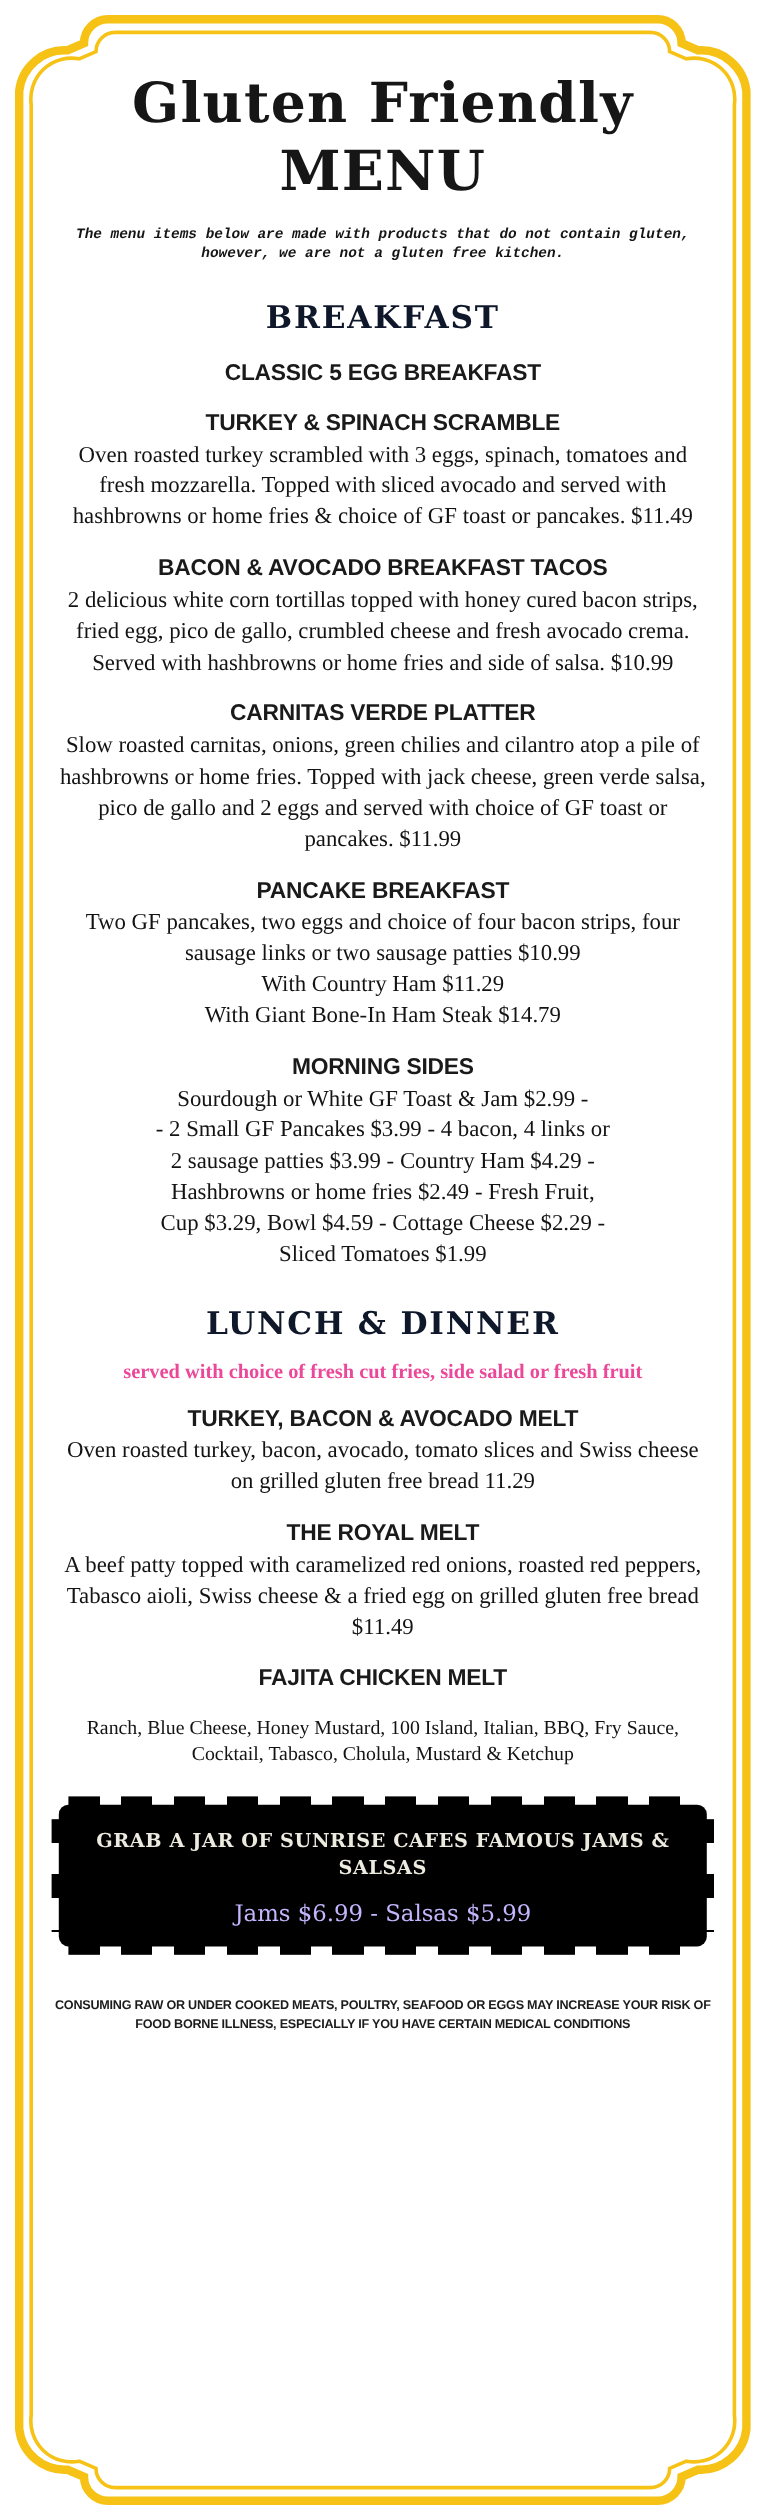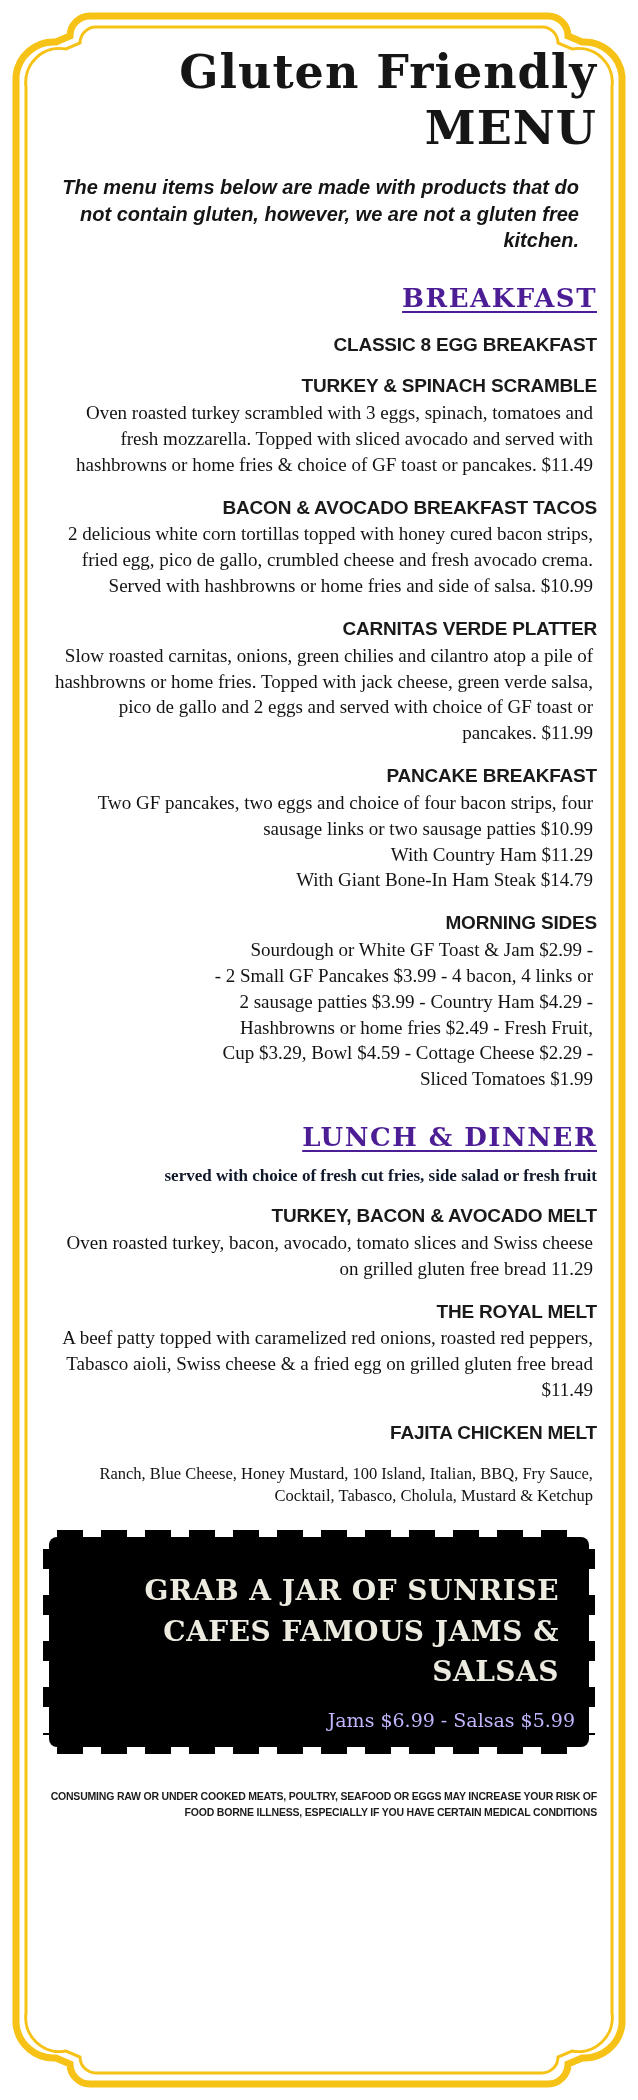--- a/index.html
+++ b/index.html
@@ -3,40 +3,40 @@
 <meta charset="utf-8">
 <style>
   html,body{margin:0;padding:0;}
   body{
     width:638px;height:2100px;position:relative;background:#ffffff;
     overflow:hidden;font-family:"Liberation Serif",serif;color:#111;
   }
   .frame-svg{position:absolute;top:0;left:0;z-index:0;}
   .content{
     position:relative;z-index:1;width:556px;margin:0 auto;
-    padding-top:44px;text-align:right;
+    padding-top:58px;text-align:center;
   }
   .menu-title{
     font-family:"DejaVu Serif",serif;font-weight:700;font-size:46px;
     line-height:1.22;letter-spacing:1px;color:#161616;margin:0;
   }
   .subtitle{
     margin:18px auto 0;max-width:520px;
-    font-family:Liberation Sans, sans-serif;font-style:italic;font-weight:700;
-    font-size:20px;line-height:1.32;color:#151515;
+    font-family:Liberation Mono, monospace;font-style:italic;font-weight:700;
+    font-size:12px;line-height:1.32;color:#151515;
   }
   .section-header{
     display:inline-block;margin:30px auto 2px;
     font-family:"DejaVu Serif",serif;font-weight:700;font-size:26px;
-    letter-spacing:1.5px;color:#4c1d95;
-    text-decoration:underline;text-decoration-thickness:2px;text-underline-offset:4px;
+    letter-spacing:1.5px;color:#0f172a;
+    text-decoration-thickness:2px;text-underline-offset:4px;
   }
   .section-note{
     margin:12px auto 0;font-family:"Liberation Serif",serif;font-weight:700;
-    font-size:17px;color:#0f172a;
+    font-size:17px;color:#ec4899;
   }
   .menu-item{margin-top:19px;}
   .item-name{
     font-family:"Liberation Sans",sans-serif;font-weight:700;font-size:19px;
     letter-spacing:-0.2px;color:#1a1a1a;line-height:1.15;margin:0 0 3px 0;
   }
   .item-desc{
     font-family:"Liberation Serif",serif;font-size:19px;line-height:1.36;
     color:#131313;margin:0 auto;max-width:548px;white-space:pre-line;
   }
@@ -53,22 +53,22 @@
   }
   .promo-box::before{top:-7px;}
   .promo-box::after{bottom:-7px;}
   .promo-side{
     position:absolute;top:12px;bottom:12px;width:7px;
     background:repeating-linear-gradient(180deg,#000 0 20px,transparent 20px 46px);
   }
   .promo-side.left{left:-6px;}
   .promo-side.right{right:-6px;}
   .promo-title{
-    font-family:"DejaVu Serif",serif;font-weight:700;font-size:28px;
-    letter-spacing:0.5px;line-height:1.45;margin:16px;color:#edebe0;
+    font-family:"DejaVu Serif",serif;font-weight:700;font-size:16px;
+    letter-spacing:0.5px;line-height:1.45;margin:0;color:#edebe0;
   }
   .promo-prices{
     font-family:"DejaVu Serif",serif;font-size:19px;margin:16px 0 0;color:#c4b5fd;
   }
   .footer-disclaimer{
     margin:42px auto 0;max-width:566px;
     font-family:"Liberation Sans",sans-serif;font-weight:700;font-size:10.5px;
     letter-spacing:-0.2px;line-height:1.5;color:#1c1c1c;
   }
 </style>
@@ -91,21 +91,21 @@
   <h1 class="menu-title"><span>Gluten Friendly</span><br>
     <span>MENU</span>
   </h1>
 
   <p class="subtitle">The menu items below are made with products that do not contain gluten, however, we are not a gluten free kitchen.</p>
 
   <div>
     <div class="section-header">BREAKFAST</div>
 
     <div class="menu-item">
-      <p class="item-name">CLASSIC 8 EGG BREAKFAST</p>
+      <p class="item-name">CLASSIC 5 EGG BREAKFAST</p>
     </div>
     <div class="menu-item">
       <p class="item-name">TURKEY &amp; SPINACH SCRAMBLE</p>
       <p class="item-desc">Oven roasted turkey scrambled with 3 eggs, spinach, tomatoes and fresh mozzarella. Topped with sliced avocado and served with hashbrowns or home fries &amp; choice of GF toast or pancakes.  $11.49</p>
     </div>
     <div class="menu-item">
       <p class="item-name">BACON &amp; AVOCADO BREAKFAST TACOS</p>
       <p class="item-desc">2 delicious white corn tortillas topped with honey cured bacon strips, fried egg, pico de gallo, crumbled cheese and fresh avocado crema. Served with hashbrowns or home fries and side of salsa.  $10.99</p>
     </div>
     <div class="menu-item">

